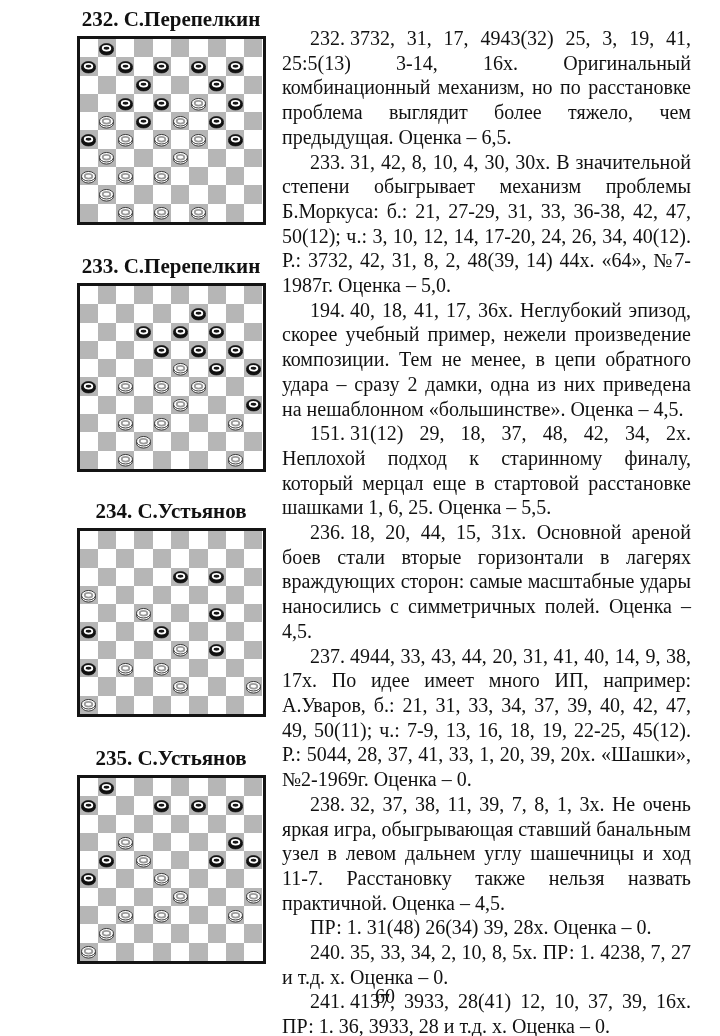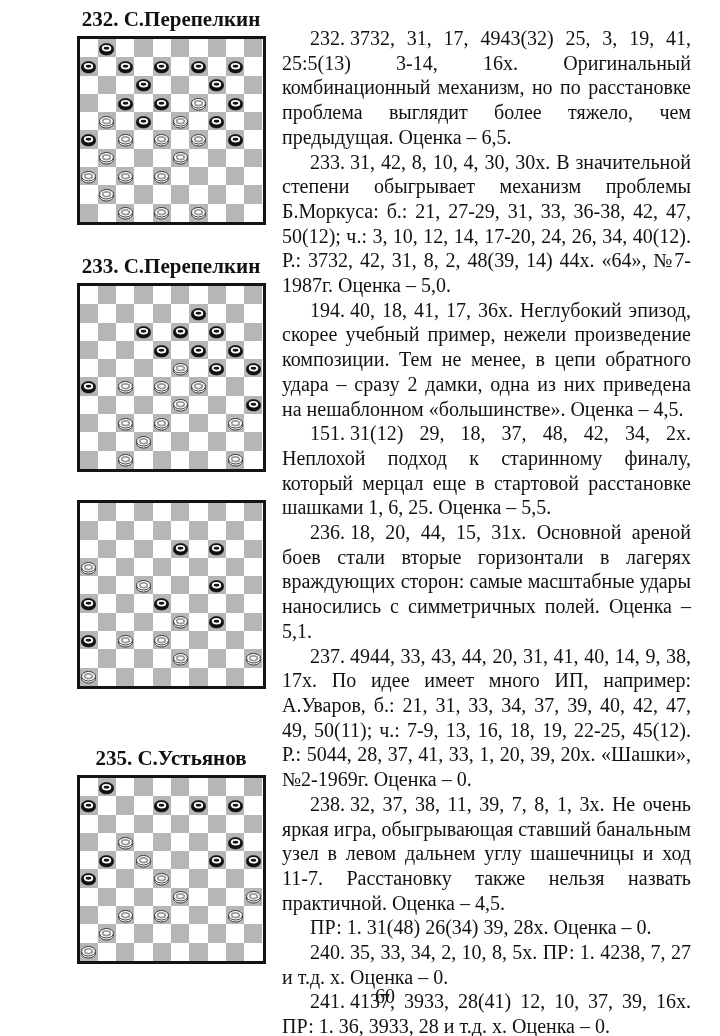--- a/index.html
+++ b/index.html
@@ -563,20 +563,21 @@
             <ellipse cx="10" cy="10.6" rx="8.2" ry="5.6" fill="#fdfdfd" stroke="#2c2c2c" stroke-width="1.1"></ellipse>
             <ellipse cx="10" cy="8.2" rx="8.2" ry="5.6" fill="#fdfdfd" stroke="#2c2c2c" stroke-width="1.1"></ellipse>
             <ellipse cx="10" cy="8.2" rx="4.5" ry="2.8" fill="none" stroke="#9a9a9a" stroke-width="2.1"></ellipse>
           </svg>
         </div>
         <div class="cell light"></div>
       </div>
   </section>
 
   <section class="diagram-section" style="top:500px">
+    <h3 class="diagram-title">234. С.Устьянов</h3>
     <div class="board">
         <div class="cell light"></div>
         <div class="cell dark"></div>
         <div class="cell light"></div>
         <div class="cell dark"></div>
         <div class="cell light"></div>
         <div class="cell dark"></div>
         <div class="cell light"></div>
         <div class="cell dark"></div>
         <div class="cell light"></div>
@@ -988,21 +989,21 @@
         <div class="cell dark"></div>
         <div class="cell light"></div>
       </div>
   </section>
 
   <div class="text-col">
     <p class="para"><b class="pnum">232.</b><span>3732, 31, 17, 4943(32) 25, 3, 19, 41, 25:5(13) 3-14, 16х. Оригинальный комбинационный механизм, но по расстановке проблема выглядит более тяжело, чем предыдущая. Оценка – 6,5.</span></p>
     <p class="para"><b class="pnum">233.</b><span>31, 42, 8, 10, 4, 30, 30х. В значительной степени обыгрывает механизм проблемы Б.Моркуса: б.: 21, 27-29, 31, 33, 36-38, 42, 47, 50(12); ч.: 3, 10, 12, 14, 17-20, 24, 26, 34, 40(12). Р.: 3732, 42, 31, 8, 2, 48(39, 14) 44х. «64», №7-1987г. Оценка – 5,0.</span></p>
     <p class="para"><b class="pnum">194.</b><span>40, 18, 41, 17, 36х. Неглубокий эпизод, скорее учебный пример, нежели произведение композиции. Тем не менее, в цепи обратного удара – сразу 2 дамки, одна из них приведена на нешаблонном «большинстве». Оценка – 4,5.</span></p>
     <p class="para"><b class="pnum">151.</b><span>31(12) 29, 18, 37, 48, 42, 34, 2х. Неплохой подход к старинному финалу, который мерцал еще в стартовой расстановке шашками 1, 6, 25. Оценка – 5,5.</span></p>
-    <p class="para"><b class="pnum">236.</b><span>18, 20, 44, 15, 31х. Основной ареной боев стали вторые горизонтали в лагерях враждующих сторон: самые масштабные удары наносились с симметричных полей. Оценка – 5,1.</span></p>
+    <p class="para"><b class="pnum">236.</b><span>18, 20, 44, 15, 31х. Основной ареной боев стали вторые горизонтали в лагерях враждующих сторон: самые масштабные удары наносились с симметричных полей. Оценка – 4,5.</span></p>
     <p class="para"><b class="pnum">237.</b><span>4944, 33, 43, 44, 20, 31, 41, 40, 14, 9, 38, 17х. По идее имеет много ИП, например: А.Уваров, б.: 21, 31, 33, 34, 37, 39, 40, 42, 47, 49, 50(11); ч.: 7-9, 13, 16, 18, 19, 22-25, 45(12). Р.: 5044, 28, 37, 41, 33, 1, 20, 39, 20х. «Шашки», №2-1969г. Оценка – 0.</span></p>
     <p class="para"><b class="pnum">238.</b><span>32, 37, 38, 11, 39, 7, 8, 1, 3х. Не очень яркая игра, обыгрывающая ставший банальным узел в левом дальнем углу шашечницы и ход 11-7. Расстановку также нельзя назвать практичной. Оценка – 4,5.</span></p>
     <p class="para"><span>ПР: 1. 31(48) 26(34) 39, 28х. Оценка – 0.</span></p>
     <p class="para"><b class="pnum">240.</b><span>35, 33, 34, 2, 10, 8, 5х. ПР: 1. 4238, 7, 27 и т.д. х. Оценка – 0.</span></p>
     <p class="para"><b class="pnum">241.</b><span>4137, 3933, 28(41) 12, 10, 37, 39, 16х. ПР: 1. 36, 3933, 28 и т.д. х. Оценка – 0.</span></p>
   </div>
 
   <div class="page-number">60</div>
 </div>
 

